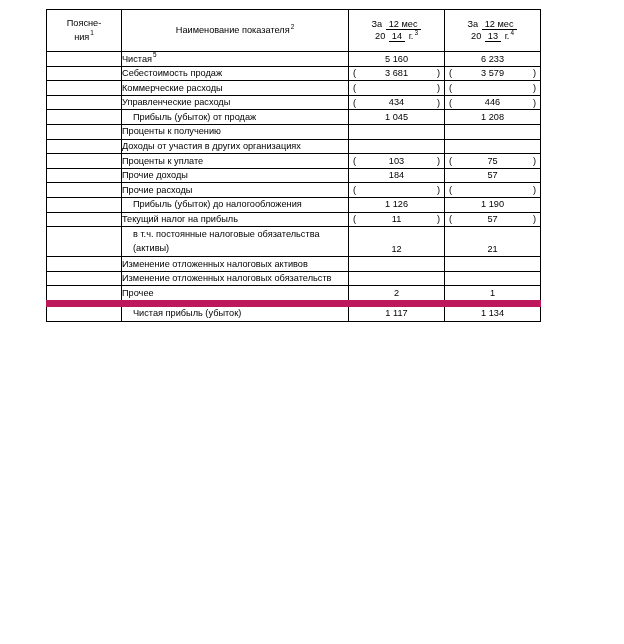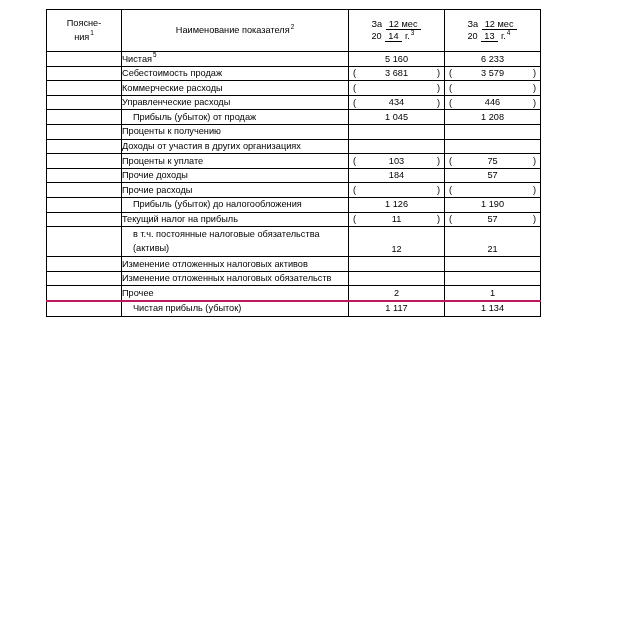--- a/index.html
+++ b/index.html
@@ -66,21 +66,21 @@
   .sup {
     font-size: 6.4px;
     vertical-align: super;
     line-height: 0;
     padding-left: 1px;
   }
 
   
   .period {
     display: inline-block;
-    text-align: left;
+    text-align: center;
     white-space: nowrap;
   }
   .period .line1 {
     display: block;
     white-space: nowrap;
   }
   .period .line2 {
     display: block;
     white-space: nowrap;
     margin-top: 1px;
@@ -149,21 +149,21 @@
 
   
   .twoline {
     display: block;
     line-height: 13.2px;
     white-space: nowrap;
   }
 
   
   tbody tr.total td {
-    border-top: 2px solid #be185d;
+    border-top: 7px solid #be185d;
   }
   thead tr th {
     border-bottom: 2px solid #000000;
   }
 </style>
 </head>
 <body>
 
 <div class="sheet">
 

